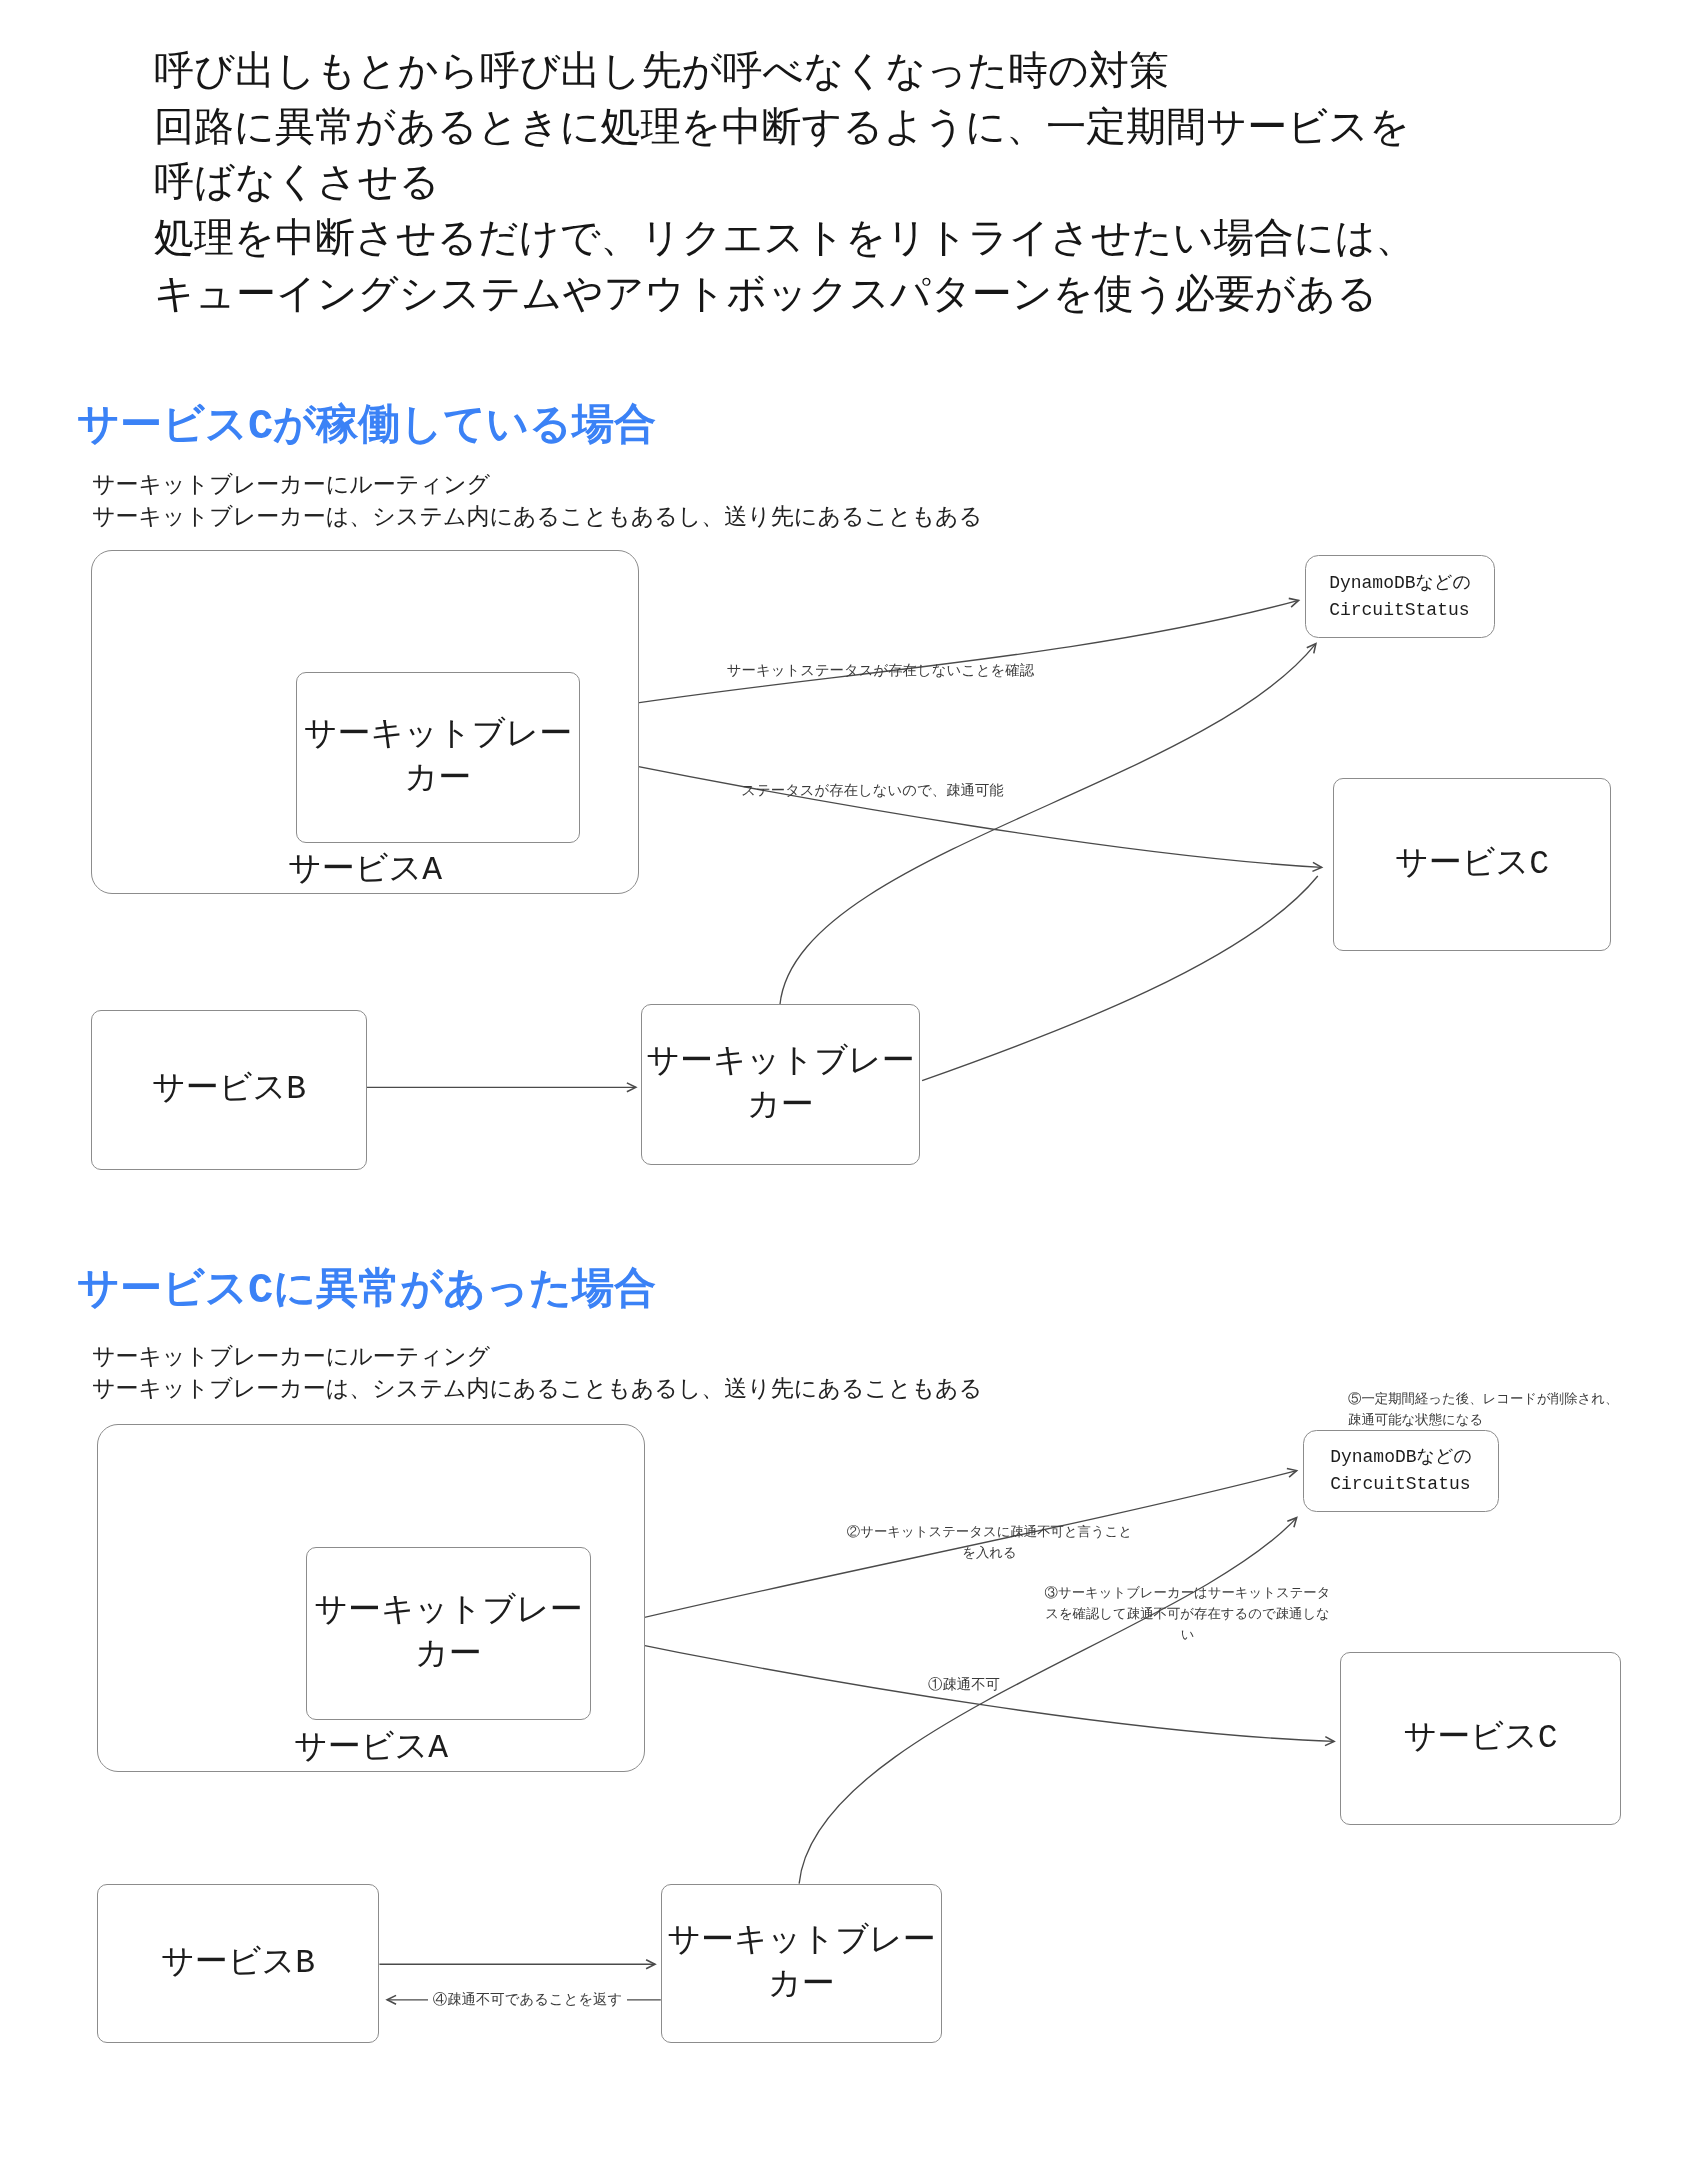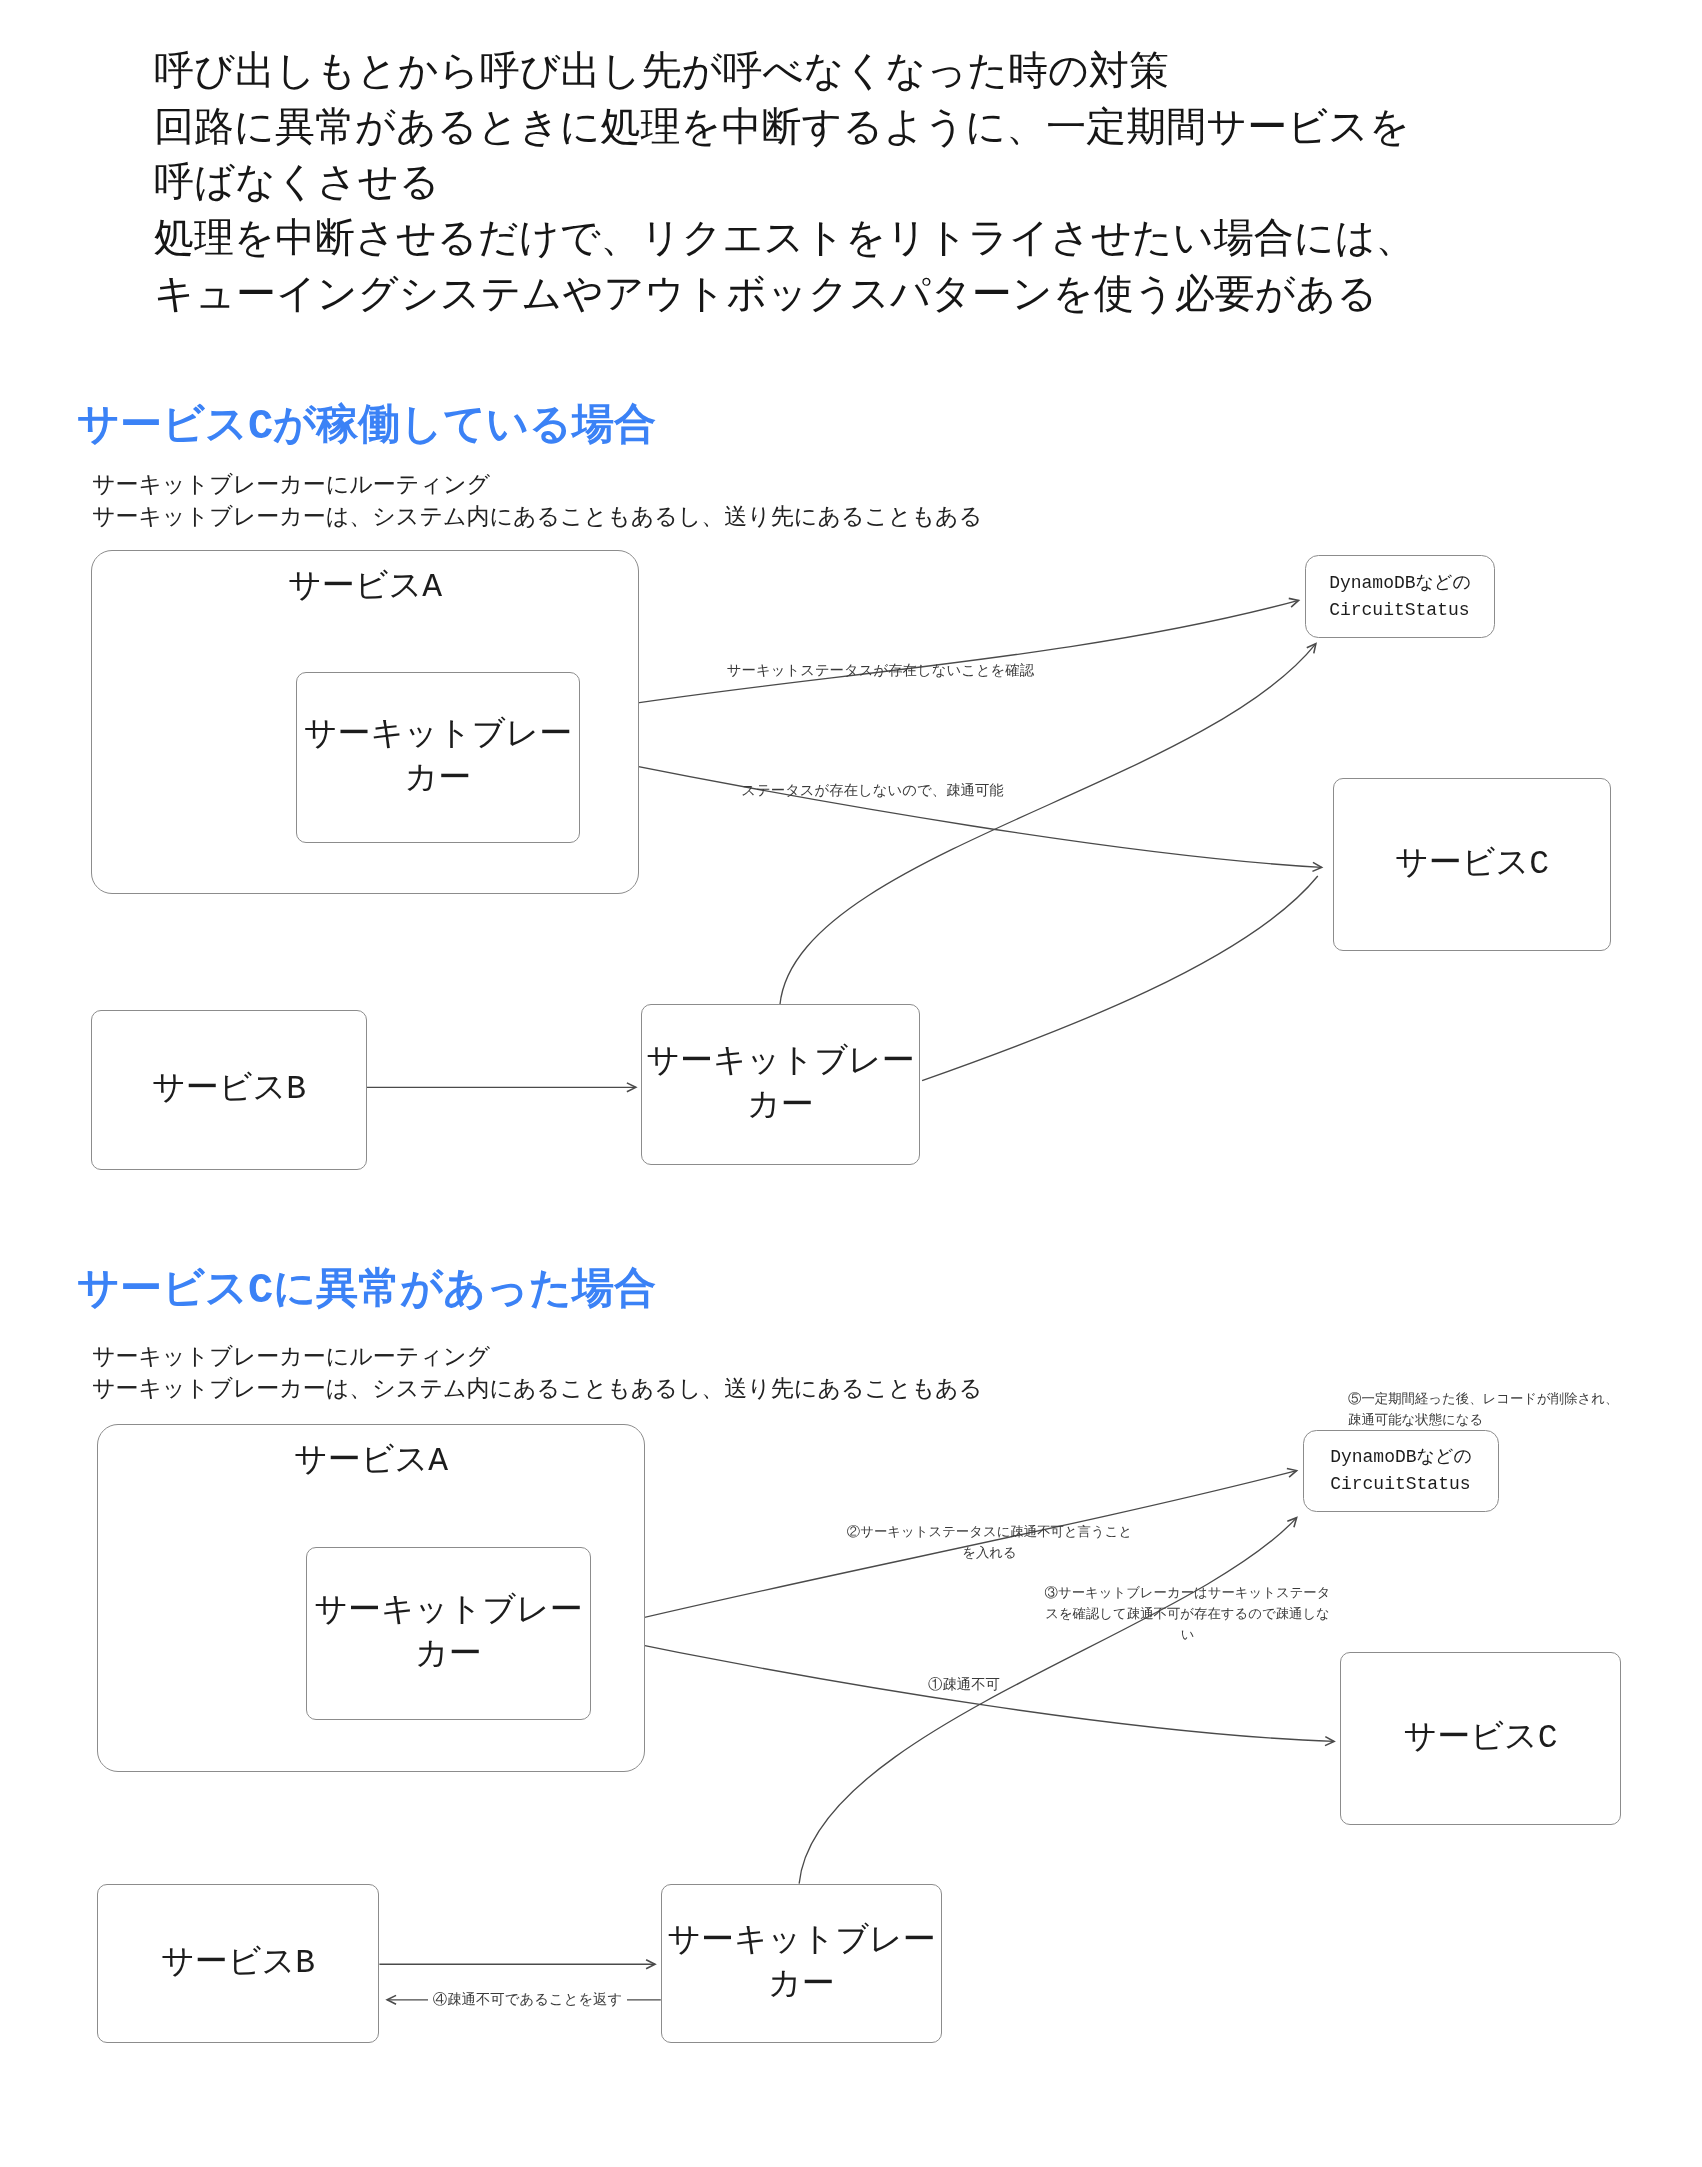--- a/index.html
+++ b/index.html
@@ -29,21 +29,21 @@
   .box{
     position:absolute;
     background:#ffffff;
     border:1.4px solid #8c8c8c;
     border-radius:10px;
     box-sizing:border-box;
     display:flex;flex-direction:column;
     align-items:center;justify-content:center;
     z-index:2;
   }
-  .box.top-label{justify-content:flex-start;padding-top:15.4px;}
+  .box.top-label{justify-content:flex-end;padding-top:15.4px;}
   .node-label{
     font-size:33px;color:#1c1c1c;text-align:center;line-height:44px;
     white-space:nowrap;
   }
   .node-label .ln{display:block;}
   .small-label{font-size:18px;line-height:27px;color:#1c1c1c;text-align:left;}
   .small-label .ln{display:block;}
   
   .edge-label{
     position:absolute;z-index:3;

